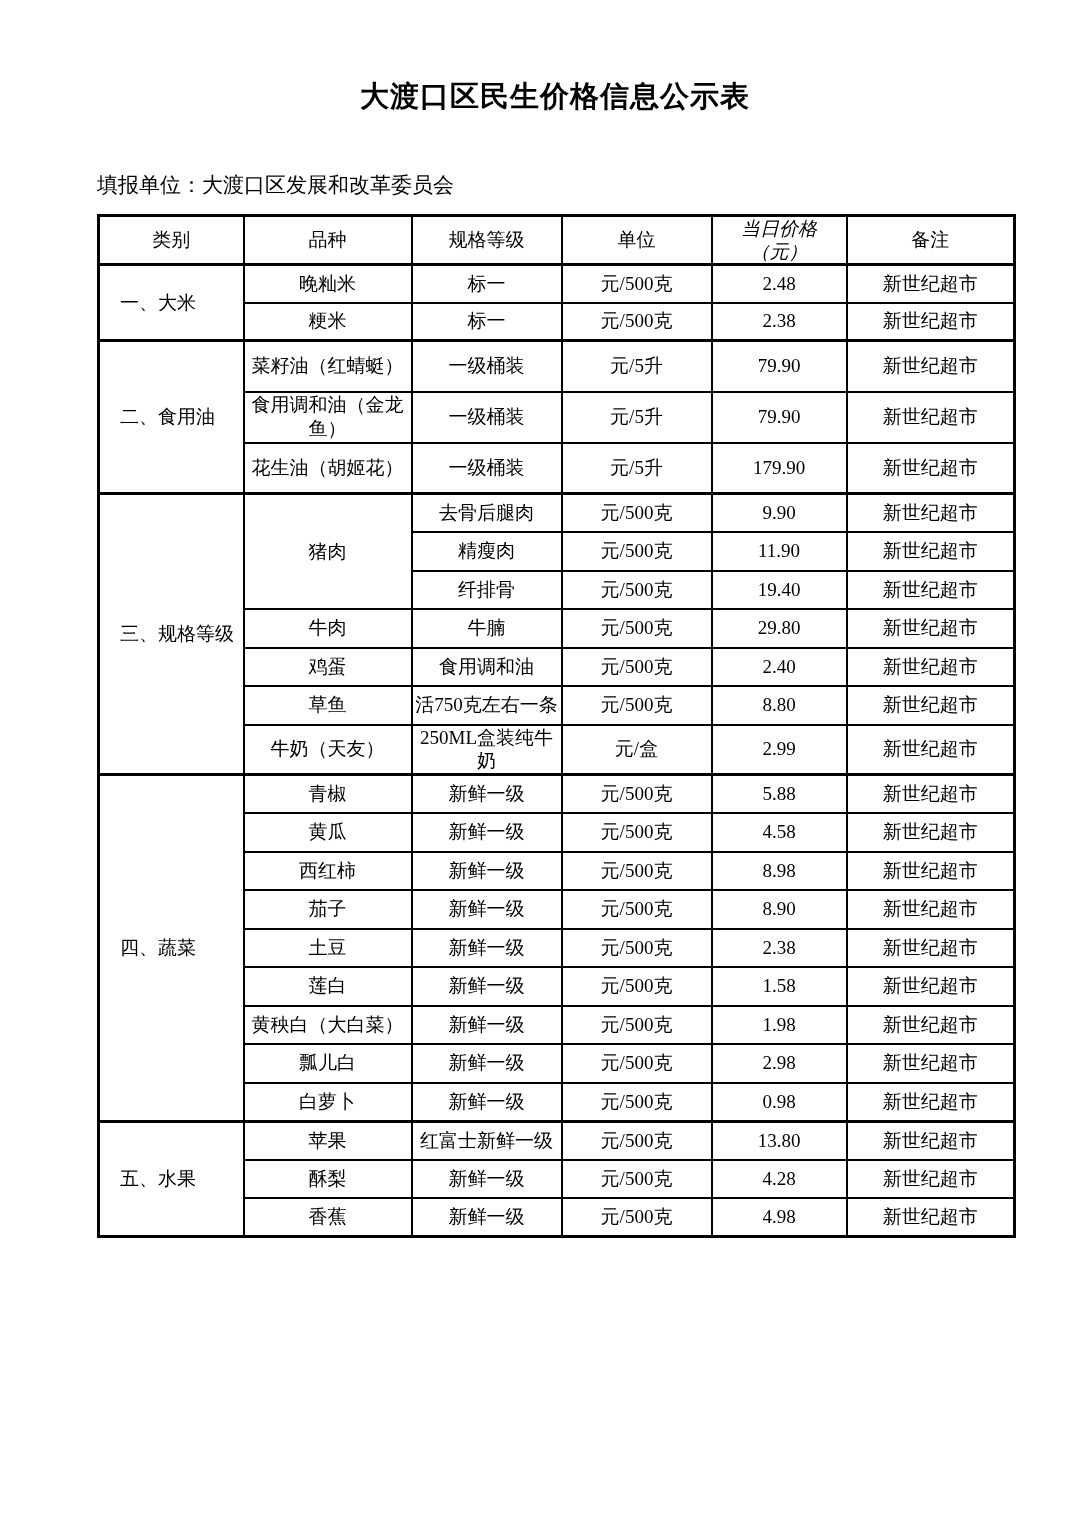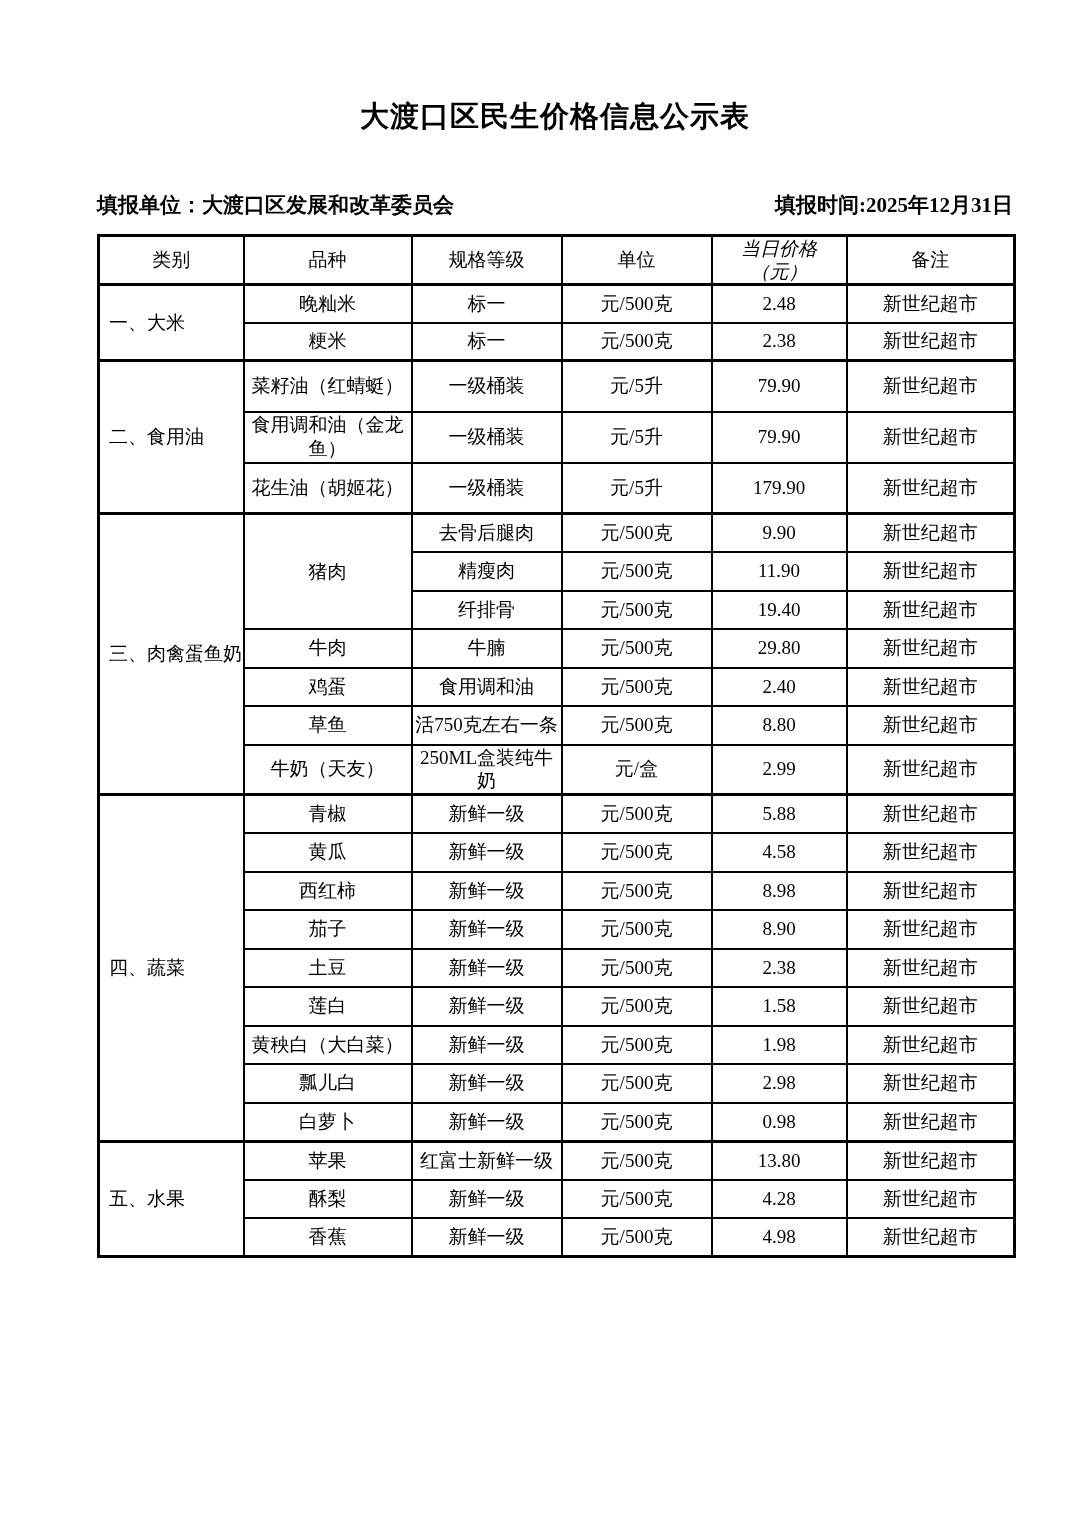--- a/index.html
+++ b/index.html
@@ -6,66 +6,65 @@
   .sheet {
     position:relative;
     width:1074px; height:1520px;
     background:#ffffff;
     color:#000000;
     font-family:"Liberation Serif","DejaVu Serif",serif;
     overflow:hidden;
   }
   .content { position:absolute; left:97px; top:0; width:916px; }
   .title {
-    margin:0; padding-top:98px;
+    margin:0; padding-top:78px;
     text-align:center;
     font-size:29px; font-weight:600;
     letter-spacing:1px;
     line-height:36px;
   }
   .meta {
     margin-top:57px;
     display:flex; justify-content:space-between; align-items:baseline;
-    font-size:21px; line-height:28px;font-weight:bold;
+    font-size:21px; line-height:28px;
   }
   table.price-table {
     margin-top:15px;
     border-collapse:collapse;
     table-layout:fixed;
     width:916px;
     border:3px solid #000000;
   }
   .price-table th, .price-table td {
     border:2px solid #000000;
     text-align:center; vertical-align:middle;
     font-size:19px; font-weight:normal;
     padding:0; line-height:1.25;
     overflow:hidden;
   }
   .price-table tr { height:38.5px; }
   .price-table tr.hdr { height:47px;margin-top:15px; }
   .price-table tr.tall { height:51px; }
   .price-table tr.rice { height:38px; }
   .price-table tr.sec td, .price-table tr.sec th { border-top:3px solid #000000; }
-  td.cat { text-align:left; padding-left:9px; }
+  td.cat { text-align:left; padding-left:20px; }
   .sm  { font-size:15.5px;margin-left:27px; }
   .sm2 { font-size:17.5px; }
   .hdr th div { line-height:23px;font-style:italic; }
 </style>
 </head>
 <body>
 
 <div class="sheet">
   <div class="content">
 
     <h1 class="title">大渡口区民生价格信息公示表</h1>
 
     <div class="meta">
       <span>填报单位：大渡口区发展和改革委员会</span>
-      <span>填报时间:2025年12月31日</span>
     </div>
 
     <table class="price-table">
       <colgroup>
         <col style="width:145px">
           <col style="width:168px">
           <col style="width:150px">
         <col style="width:150px">
           <col style="width:135px">
           <col style="width:168px">
@@ -116,21 +115,21 @@
         </tr>
         <tr class="tall">
           <td>花生油（胡姬花）</td>
           <td>一级桶装</td>
           <td>元/5升</td>
           <td>179.90</td>
           <td>新世纪超市</td>
         </tr>
 
         <tr class="sec">
-          <td class="cat" rowspan="7">三、肉禽蛋鱼奶</td>
+          <td class="cat" rowspan="7">三、规格等级</td>
           <td rowspan="3">猪肉</td>
           <td>去骨后腿肉</td>
           <td>元/500克</td>
           <td>9.90</td>
           <td>新世纪超市</td>
         </tr>
         <tr>
           <td>精瘦肉</td>
           <td>元/500克</td>
           <td>11.90</td>

